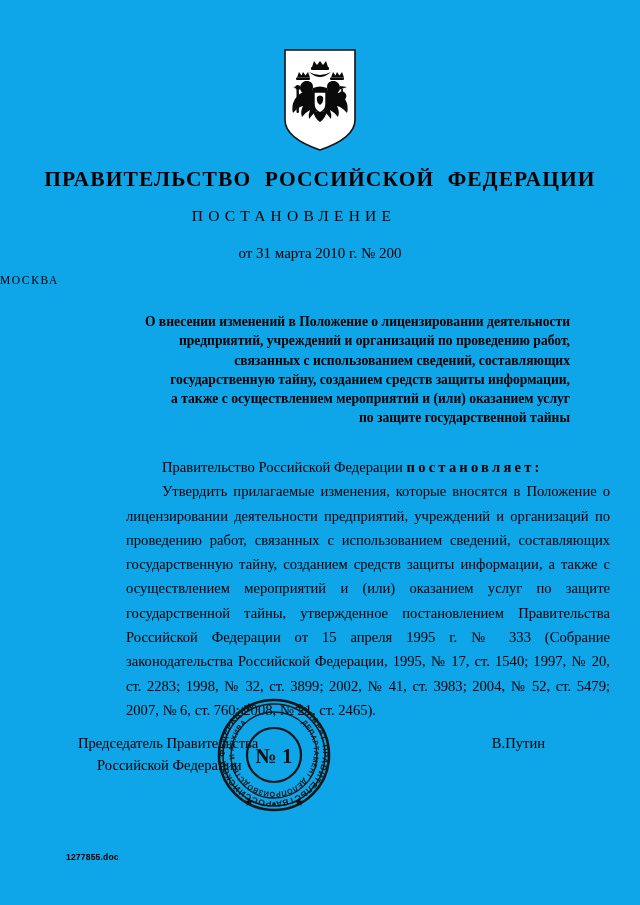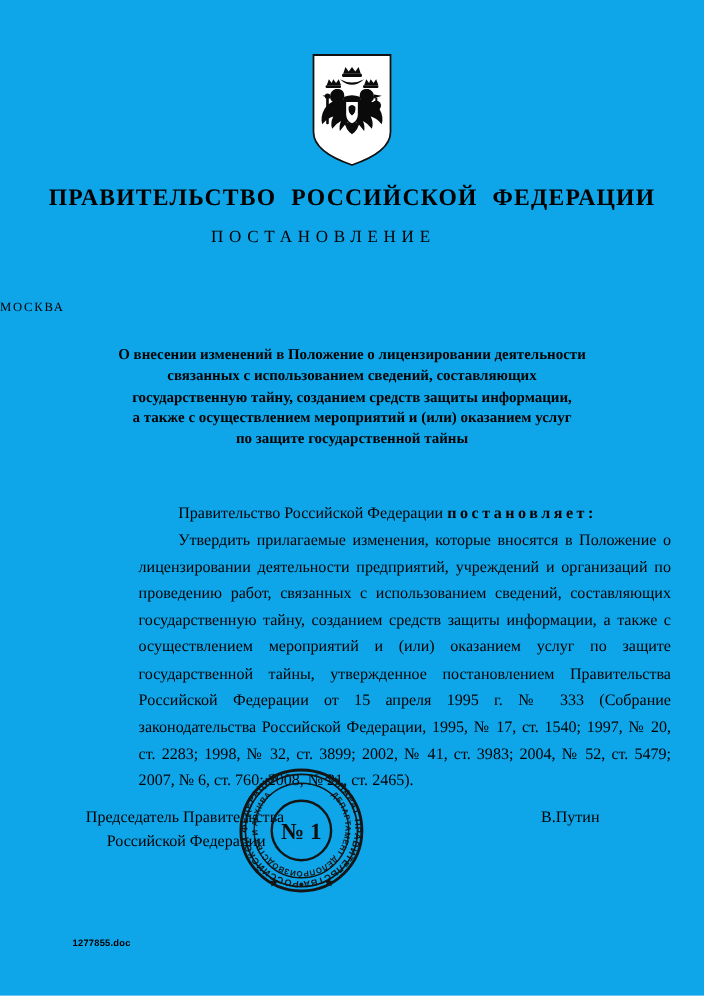--- a/index.html
+++ b/index.html
@@ -77,21 +77,21 @@
     font-size: 11.5px;
     letter-spacing: 1.6px;
   }
 
   
   .title-block {
     position: absolute;
     top: 312px;
     left: 70px;
     width: 500px;
-    text-align: center;
+    text-align: right;
     font-weight: bold;
     font-size: 13.6px;
     line-height: 19.3px;
   }
   .title-block div { white-space: nowrap; }
 
   
   .body-block {
     position: absolute;
     top: 455px;
@@ -193,24 +193,26 @@
         <path d="M30 62 q7 4 14 0 q-1 8 -7 12 q-6 -4 -7 -12 z"></path>
 
         <path d="M31 44 h12 v12 q0 6 -6 9 q-6 -3 -6 -9 z" fill="#ffffff" stroke="#0a0a0a" stroke-width="1.4"></path>
         <path d="M34 49 q3 -3 6 0 q1 5 -3 8 q-4 -3 -3 -8 z"></path>
       </g>
     </svg>
   </div>
 
   <div class="hdr-gov">ПРАВИТЕЛЬСТВО РОССИЙСКОЙ ФЕДЕРАЦИИ</div>
   <div class="hdr-doc">ПОСТАНОВЛЕНИЕ</div>
+  <div class="hdr-date">от 31 марта 2010 г.  №  200</div>
   <div class="hdr-city">МОСКВА</div>
 
   <div class="title-block">
     <div>О внесении изменений в Положение о лицензировании деятельности</div>
+    <div>предприятий, учреждений и организаций по проведению работ,</div>
     <div>связанных с использованием сведений, составляющих</div>
     <div>государственную тайну, созданием средств защиты информации,</div>
     <div>а также с осуществлением мероприятий и (или) оказанием услуг</div>
     <div>по защите государственной тайны</div>
   </div>
 
   <div class="body-block">
     <p><span>Правительство Российской Федерации </span><span class="spaced nowrap">постановляет:</span></p>
     <p>Утвердить прилагаемые изменения, которые вносятся в Положение о лицензировании деятельности предприятий, учреждений и организаций по проведению работ, связанных с использованием сведений, составляющих государственную тайну, созданием средств защиты информации, а также с осуществлением мероприятий и (или) оказанием услуг по защите государственной тайны, утвержденное постановлением Правительства Российской Федерации от 15 апреля 1995 г. № 333 (Собрание законодательства Российской Федерации, 1995, № 17, ст. 1540; 1997, № 20, ст. 2283; 1998, № 32, ст. 3899; 2002, № 41, ст. 3983; 2004, № 52, ст. 5479; 2007, № 6, ст. 760; 2008, № 21, ст. 2465).</p>
   </div>

